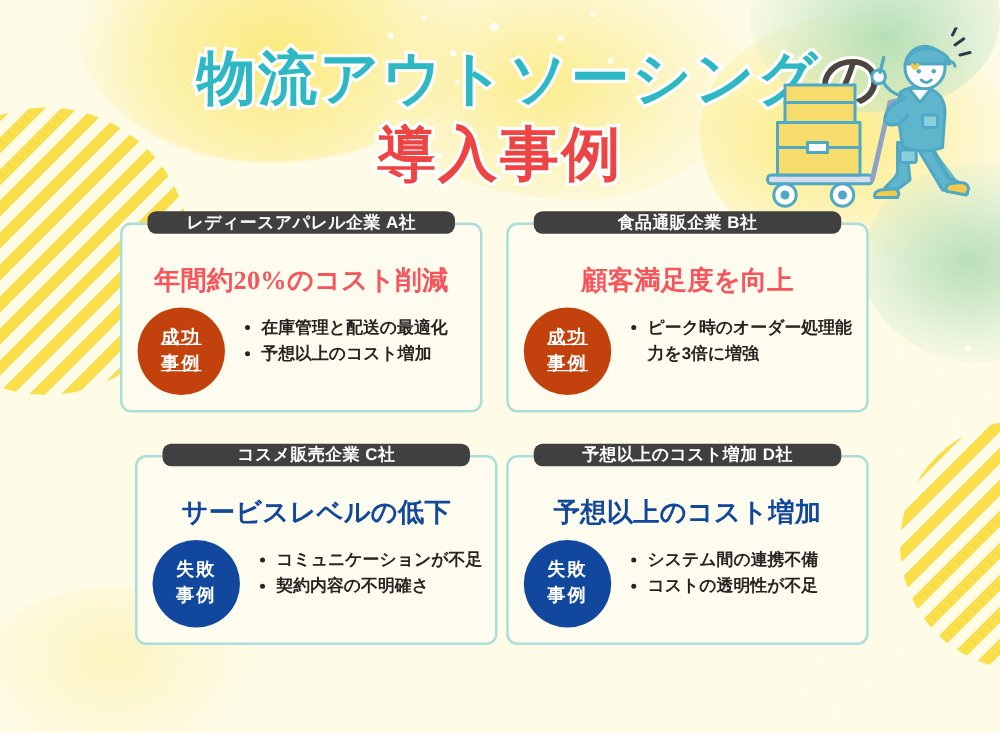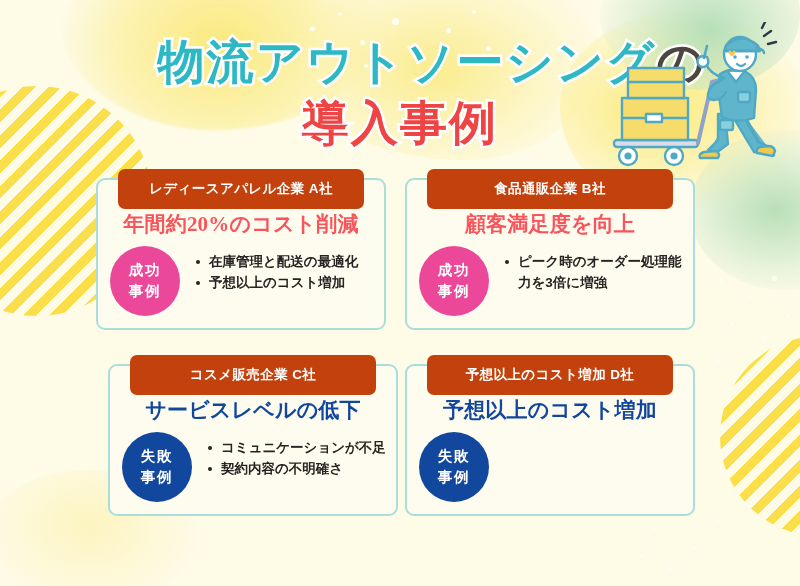--- a/index.html
+++ b/index.html
@@ -107,22 +107,22 @@
     border-radius:9px;
   }
   .card.c-a{ left:96px;  top:6px; }
   .card.c-b{ left:405px; top:6px; }
   .card.c-c{ left:108px;  top:192px; }
   .card.c-d{ left:405px; top:192px; }
 
   .card-badge{
     position:absolute; left:50%; transform:translateX(-50%);
     top:-11px;
-    min-width:246px; height:40px;
-    background:#c2410c;
+    min-width:246px; height:18px;
+    background:#404040;
     border-radius:7px;
     color:#FFFFFF;
     font-size:13.5px; font-weight:bold;
     letter-spacing:.03em;
     display:flex; align-items:center; justify-content:center;
     white-space:nowrap;
     padding:0 26px;
   }
 
   .card-headline{
@@ -138,21 +138,21 @@
     position:absolute; left:12px; right:10px; top:66px;
     display:flex; align-items:flex-start;
   }
   .result-circle{
     flex:0 0 auto;
     width:70px; height:70px; border-radius:50%;
     display:flex; flex-direction:column; align-items:center; justify-content:center;
     color:#FFFFFF; font-weight:bold; font-size:14.5px; line-height:1.45;
     letter-spacing:.12em;
   }
-  .rc-success{ background:#ec4899; }
+  .rc-success{ background:#c2410c;text-decoration:underline; }
   .rc-failure{ background:#12479E; }
   .rc-line{ display:block; }
 
   .bullets{
     margin-left:14px;
     padding-top:6px;
     list-style:none;
   }
   .bullets li{
     position:relative;
@@ -328,17 +328,21 @@
     </div>
 
     <div class="card c-d">
       <div class="card-badge">予想以上のコスト増加  D社</div>
       <div class="card-headline hl-navy">予想以上のコスト増加</div>
       <div class="card-body">
         <div class="result-circle rc-failure">
           <span class="rc-line">失敗</span>
           <span class="rc-line">事例</span>
         </div>
+        <ul class="bullets">
+          <li>システム間の連携不備</li>
+          <li>コストの透明性が不足</li>
+        </ul>
       </div>
     </div>
 
   </div>
 </div>
 
 </body></html>

